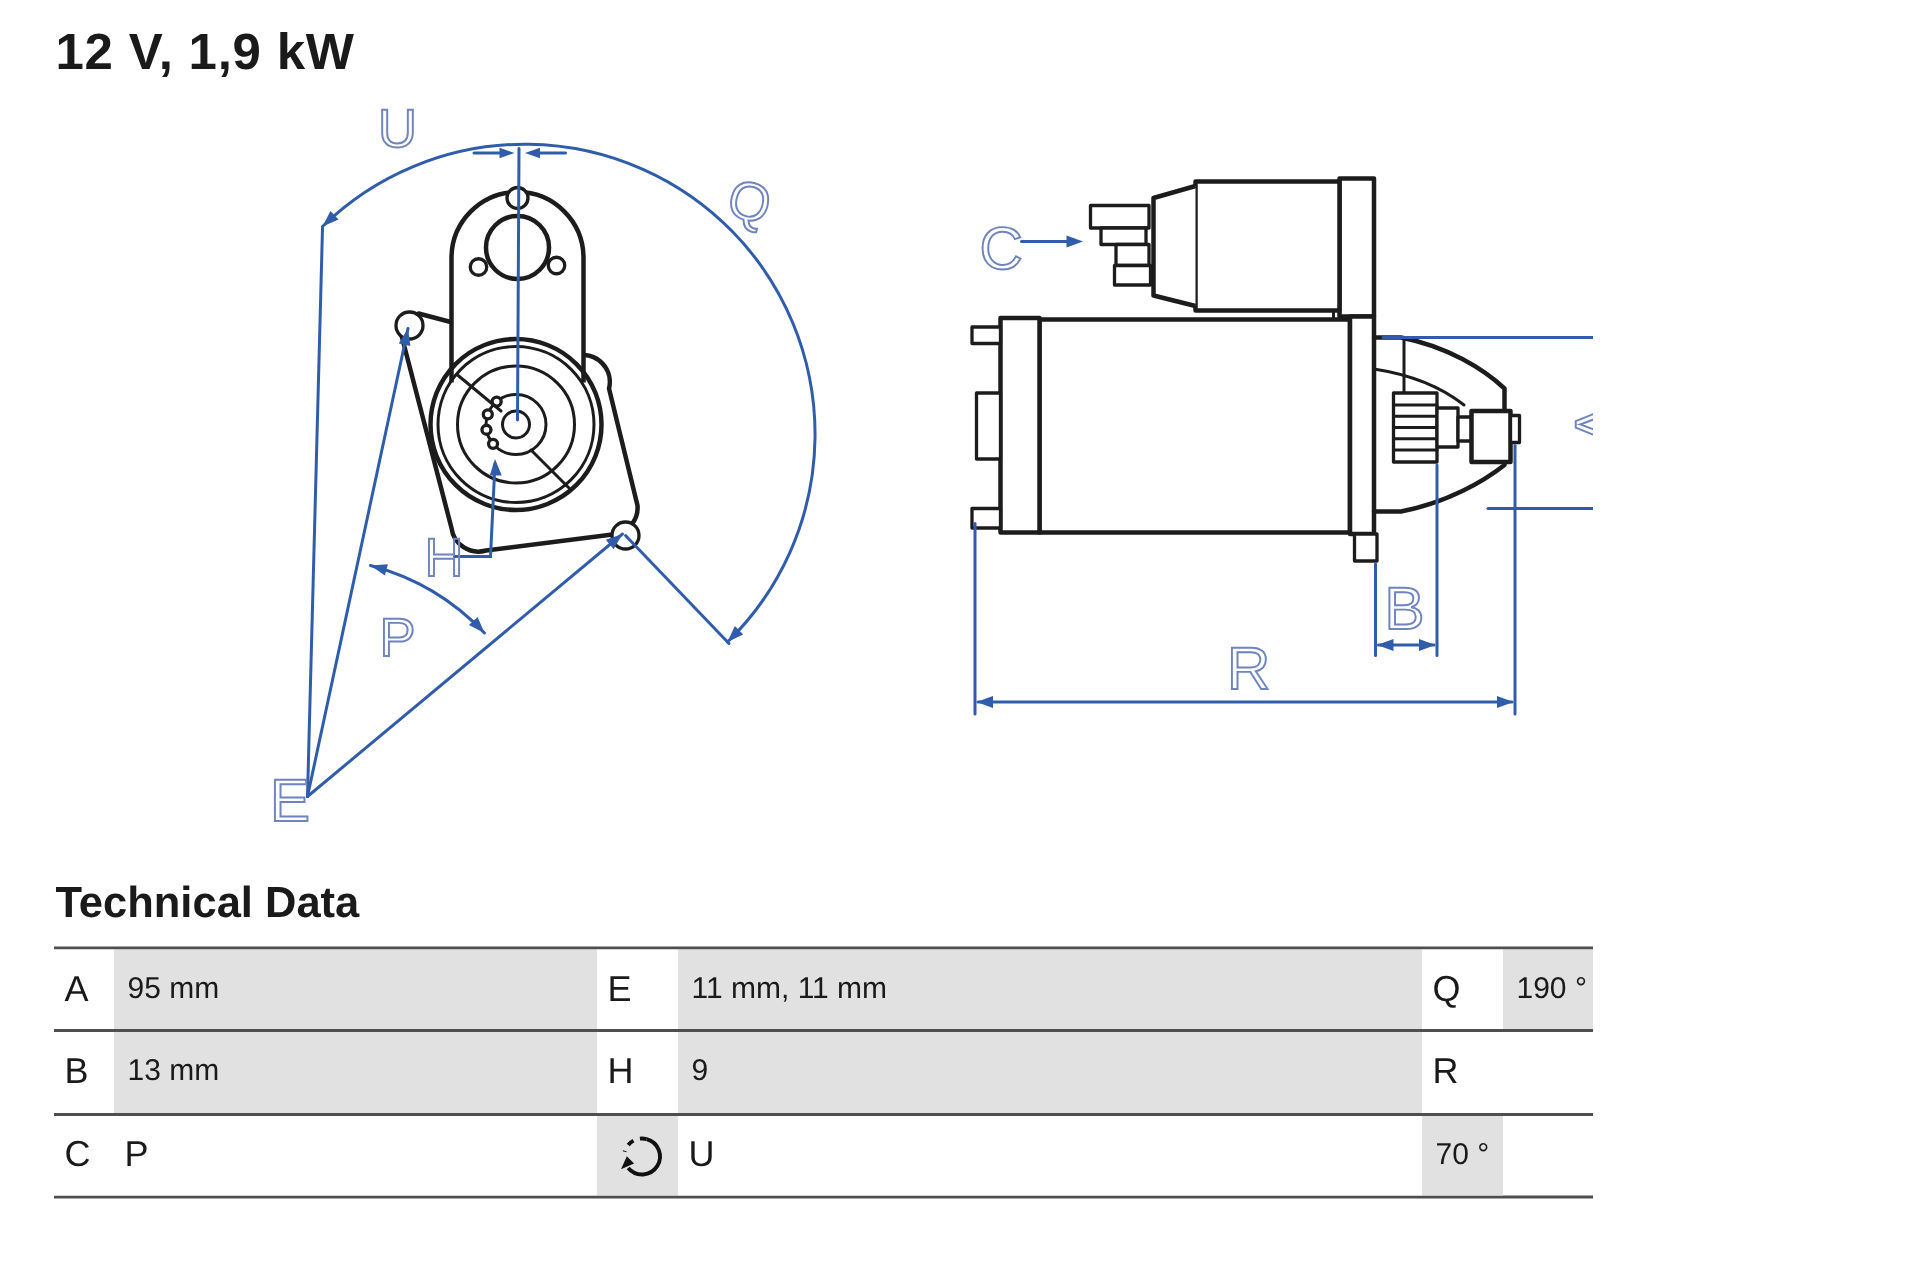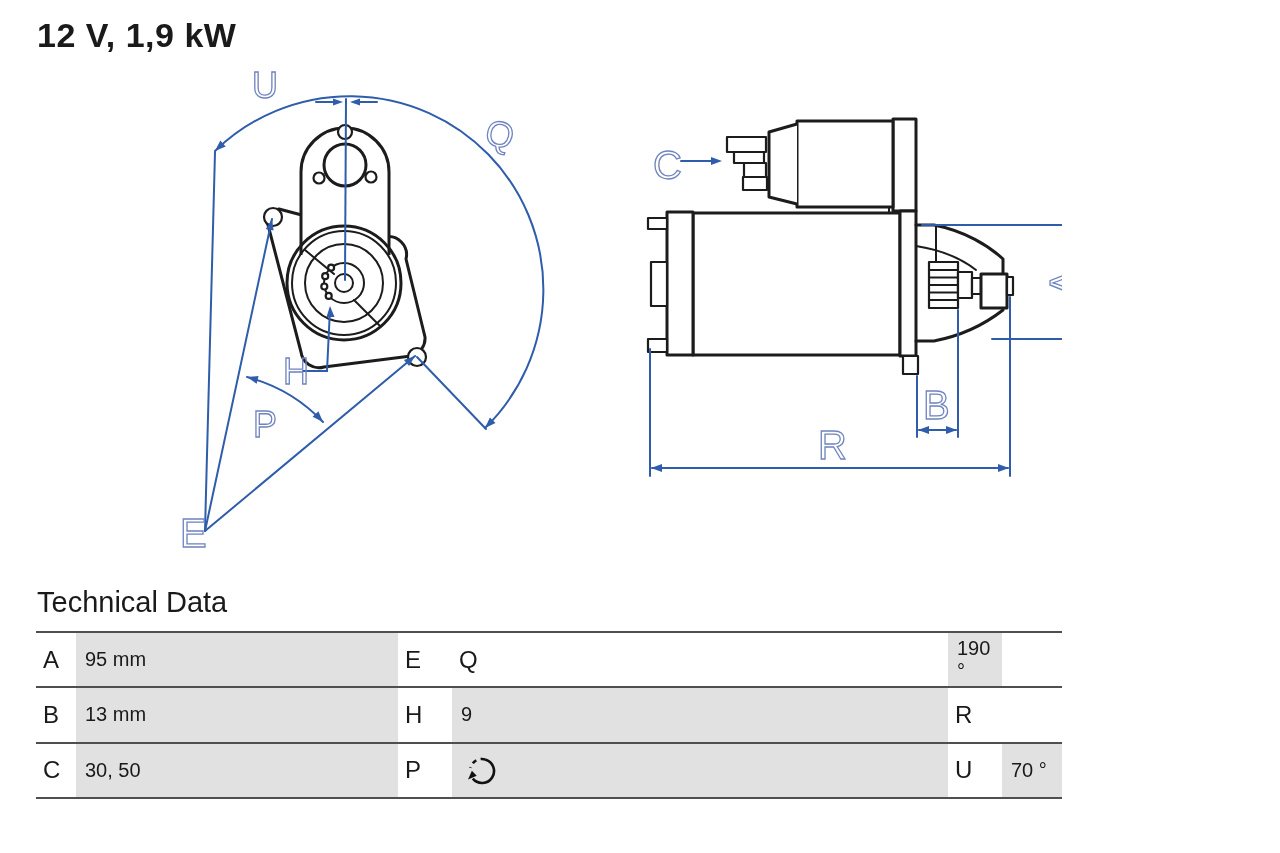--- a/index.html
+++ b/index.html
@@ -12,21 +12,21 @@
   .blk{stroke:#1c1c1c;fill:#ffffff;stroke-width:3;stroke-linejoin:round;}
   .blk2{stroke:#1c1c1c;fill:#ffffff;stroke-width:2.2;stroke-linejoin:round;}
   .bln{stroke:#1c1c1c;fill:none;stroke-width:3;stroke-linejoin:round;stroke-linecap:round;}
   .bln2{stroke:#1c1c1c;fill:none;stroke-width:2;stroke-linecap:round;}
   .blu{stroke:#2f5dab;fill:none;stroke-width:2;stroke-linecap:round;}
   .bluf{fill:#2f5dab;stroke:none;}
   .lbl{fill:none;stroke:#7085bf;stroke-width:1.3;font-size:40px;font-weight:400;
        font-family:"Liberation Sans",sans-serif;}
   .lbl-s{font-size:36px;}
 
-  #tech-heading{position:absolute;left:37px;top:586px;font-size:29px;font-weight:400;}
+  #tech-heading{position:absolute;left:37px;top:586px;font-size:29px;font-weight:700;}
   #data-table{position:absolute;left:36px;top:631px;width:1214px;
               border-top:2px solid #4f4f4f;}
   .t-row{display:grid;grid-template-columns:40px 322px 54px 496px 54px 248px;
          height:53.3px;border-bottom:2px solid #4f4f4f;}
   .t-key{background:#ffffff;display:flex;align-items:center;padding-left:7px;
          font-size:24px;}
   .t-val{background:#e1e1e1;display:flex;align-items:center;padding-left:9px;
          font-size:20px;}
 </style>
 </head>
@@ -159,33 +159,33 @@
     </g>
   </svg>
 
   <div id="tech-heading">Technical Data</div>
 
   <div id="data-table">
     <div class="t-row">
       <div class="t-key">A</div>
       <div class="t-val">95 mm</div>
       <div class="t-key">E</div>
+      <div class="t-val">11 mm, 11 mm</div>
       <div class="t-key">Q</div>
       <div class="t-val">190 °</div>
     </div>
     <div class="t-row">
       <div class="t-key">B</div>
       <div class="t-val">13 mm</div>
       <div class="t-key">H</div>
       <div class="t-val">9</div>
       <div class="t-key">R</div>
     </div>
     <div class="t-row">
       <div class="t-key">C</div>
-      <div class="t-val">30, 50</div>
       <div class="t-key">P</div>
       <div class="t-val">
         <svg width="38" height="36" viewBox="0 0 38 36">
           <path d="M 24.1,7.4 A 12,12 0 1 1 11.8,26.7" fill="none" stroke="#111" stroke-width="2.6"></path>
           <path d="M 24.1,7.4 A 12,12 0 0 0 9.4,15.9" fill="none" stroke="#111" stroke-width="2.6" stroke-dasharray="4.5 4.5"></path>
           <polygon points="7,27.5 15.7,23.7 10.9,18.8" fill="#111"></polygon>
         </svg>
       </div>
       <div class="t-key">U</div>
       <div class="t-val">70 °</div>

